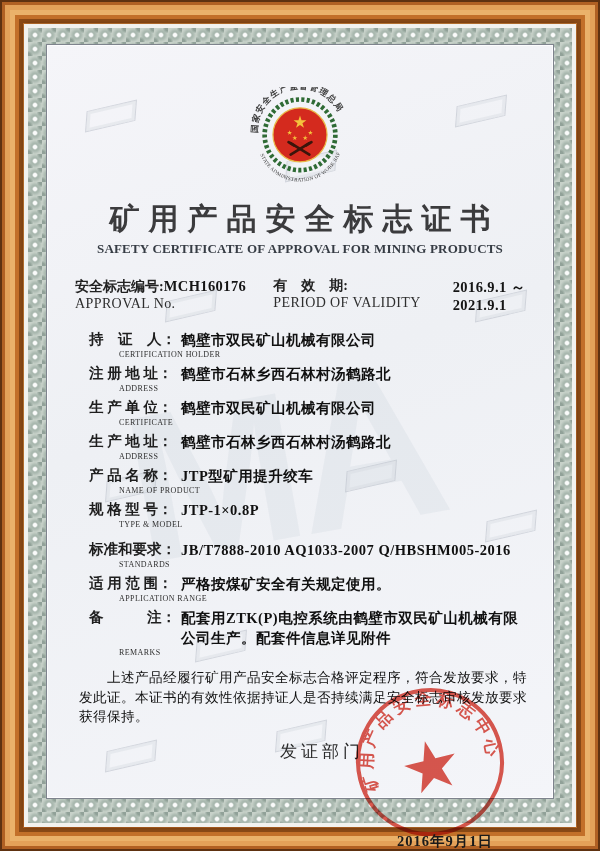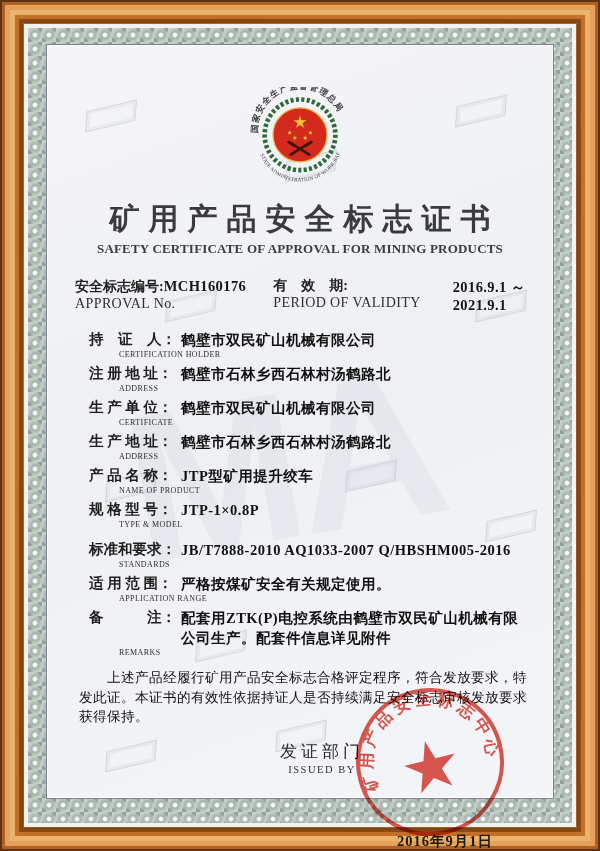--- a/index.html
+++ b/index.html
@@ -174,21 +174,20 @@
         <div class="field">
           <div><span class="f-label">备　　　注：</span><span class="f-value">配套用ZTK(P)电控系统由鹤壁市双民矿山机械有限公司生产。配套件信息详见附件</span></div>
           <div class="f-en">REMARKS</div>
         </div>
       </div>
 
       <div class="statement">　　上述产品经履行矿用产品安全标志合格评定程序，符合发放要求，特发此证。本证书的有效性依据持证人是否持续满足安全标志审核发放要求获得保持。</div>
 
       <div class="issued">
         <div class="issued-zh">发证部门</div>
-        <div class="issued-en">ISSUED BY</div>
       </div>
 
       <svg class="seal" viewBox="0 0 156 156">
         <defs>
           <path id="sealArc" d="M 24.4 97.5 A 57 57 0 1 1 131.6 97.5" fill="none"></path>
         </defs>
         <circle cx="78" cy="78" r="71" fill="none" stroke="#dd4b40" stroke-width="4"></circle>
         <use href="#star" transform="translate(78,84) scale(27)" fill="#dd4b40"></use>
         <text font-size="16.5" fill="#dd4b40" letter-spacing="4" font-weight="bold" font-family="Liberation Serif,serif">
           <textPath href="#sealArc" startOffset="6">矿用产品安全标志中心</textPath>

